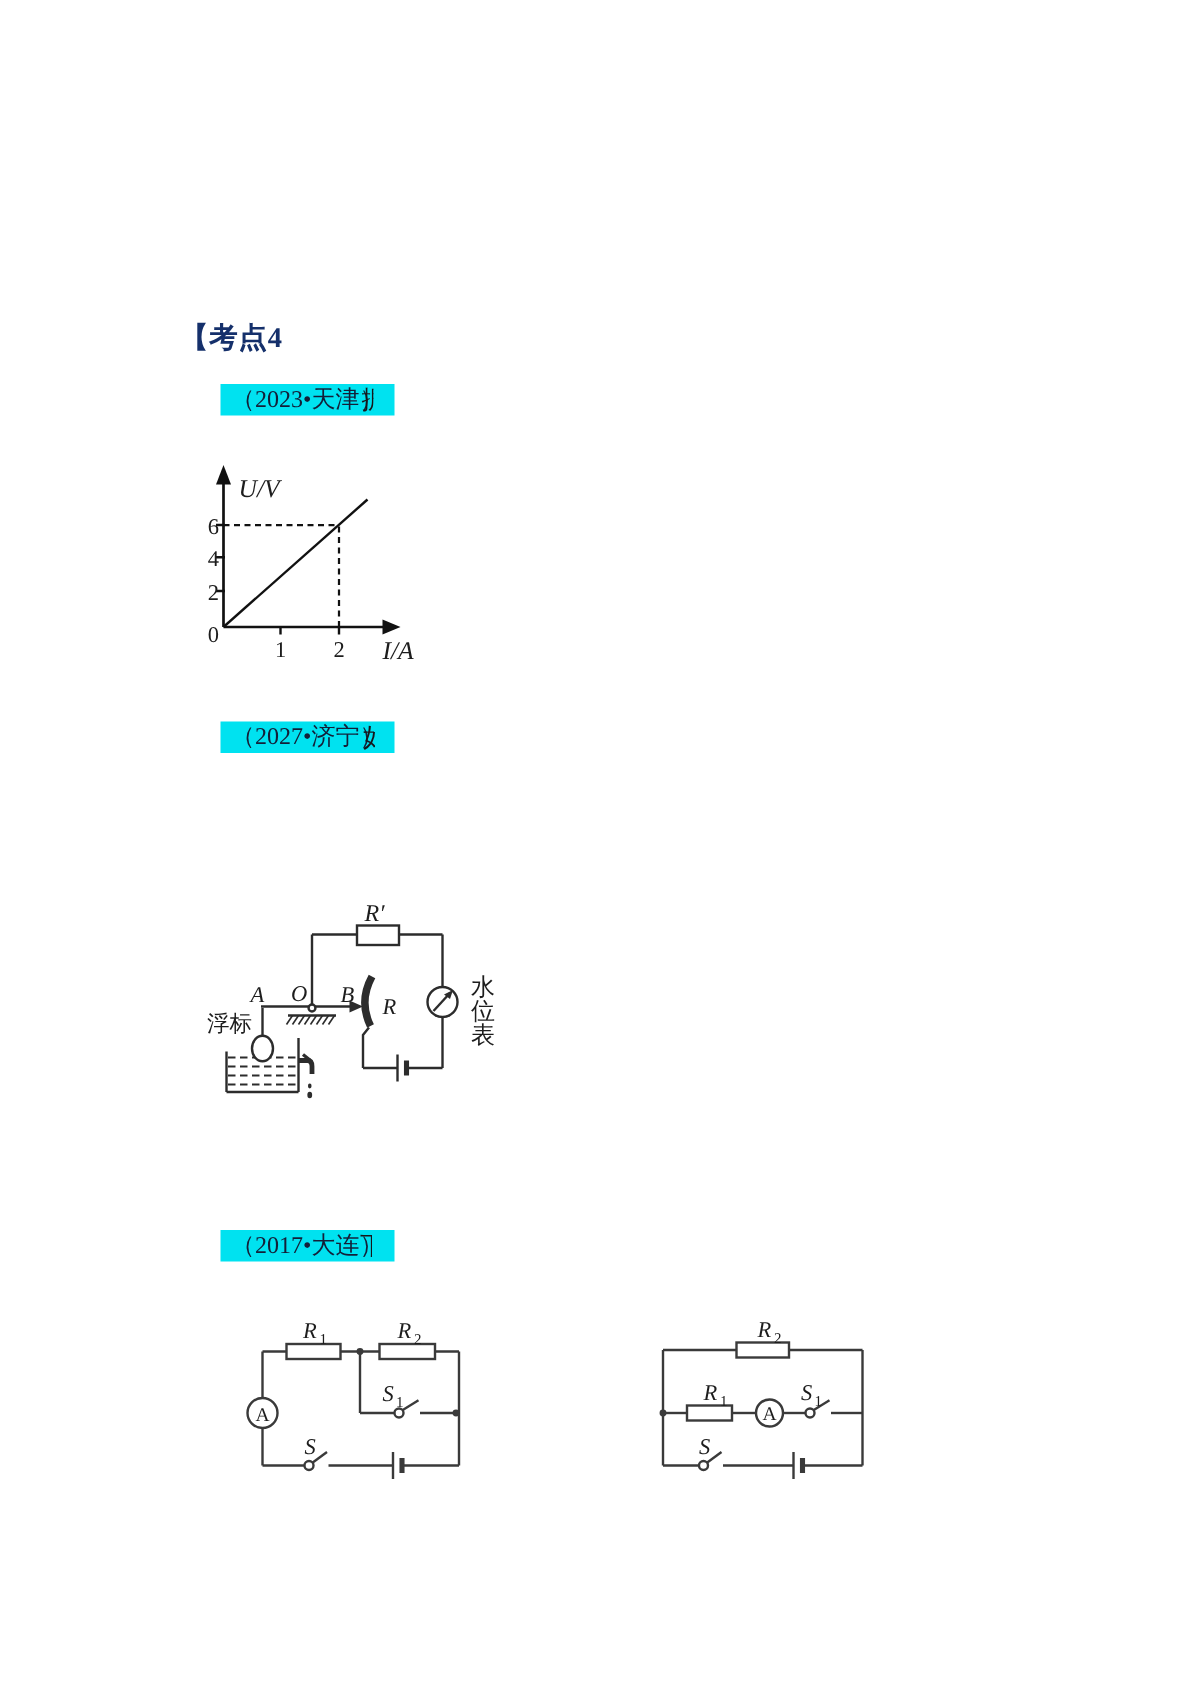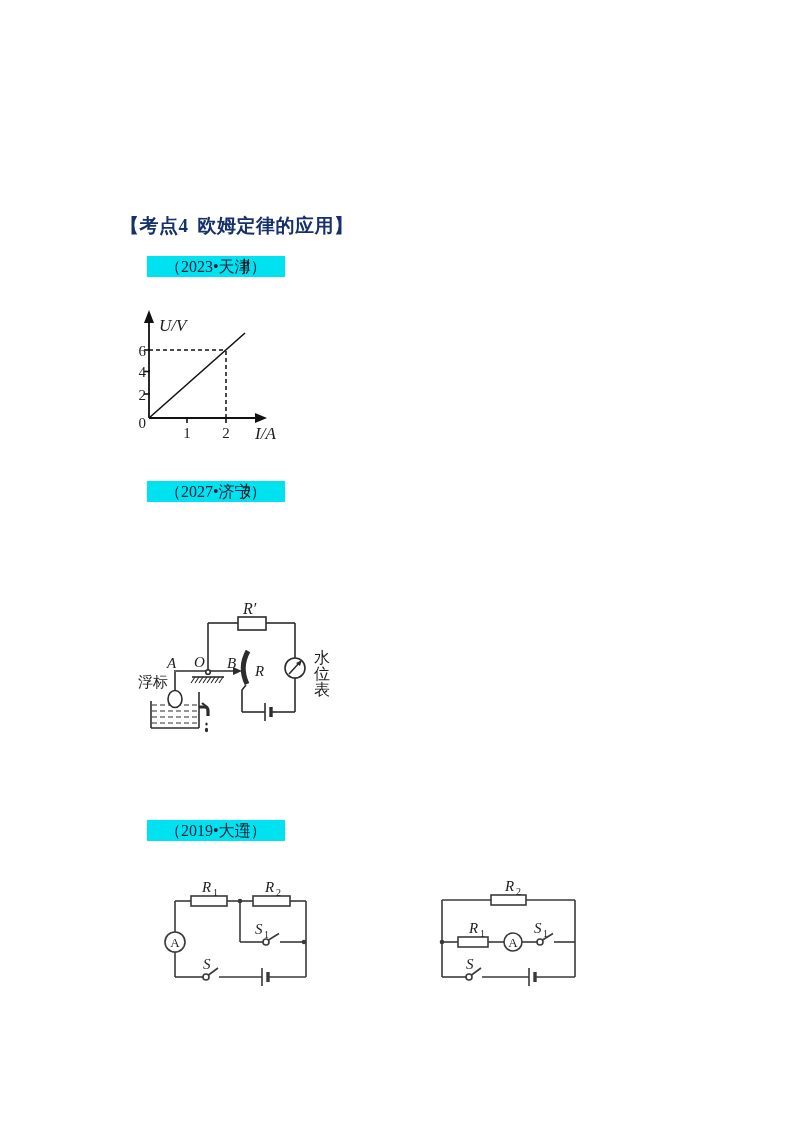--- a/index.html
+++ b/index.html
@@ -2,49 +2,48 @@
 <html><head>
 <meta charset="utf-8">
 <style>
   html,body{margin:0;padding:0;background:#fff;}
   .canvas{position:relative;width:800px;height:1132px;background:#ffffff;overflow:hidden;
           font-family:"Liberation Serif",serif;}
   .abs{position:absolute;}
   .title-row{left:120px;top:214px;display:flex;gap:9px;font-weight:bold;font-size:19px;
              color:#15306b;line-height:24px;letter-spacing:0.5px;}
   .tag{background:#00e2f0;color:#131f38;font-size:16px;line-height:21px;height:21px;
-       padding:0 18px;white-space:nowrap;}
+       padding:0 7px;white-space:nowrap;}
   .tag-tianjin{left:147px;top:256px;}
   .tag-jining{left:147px;top:481px;}
   .tag-dalian{left:147px;top:820px;}
   .frag{width:8px;height:20px;overflow:hidden;font-size:17px;color:#16161a;line-height:20px;}
   .frag-1{left:241px;top:257px;}
   .frag-2{left:242px;top:482px;}
   .frag-3{left:240px;top:821px;}
   svg{display:block;}
   svg text{font-family:"Liberation Serif",serif;fill:#1d1d1d;}
   .it{font-style:italic;}
 </style>
 </head>
 <body>
 
 <div class="canvas">
 
   <div class="abs title-row">
     <span>【考点4</span>
-    <span>欧姆定律的应用】</span>
   </div>
 
   <div class="abs tag tag-tianjin">（2023•天津）</div>
   <div class="abs frag frag-1">据</div>
 
   <div class="abs tag tag-jining">（2027•济宁）</div>
   <div class="abs frag frag-2">如</div>
 
-  <div class="abs tag tag-dalian">（2019•大连）</div>
+  <div class="abs tag tag-dalian">（2017•大连）</div>
   <div class="abs frag frag-3">下</div>
 
   <svg class="abs" style="left:133px;top:305px;" width="172" height="148" viewBox="0 0 172 148">
 
     <line x1="16" y1="14" x2="16" y2="113" stroke="#111" stroke-width="1.8"></line>
     <line x1="16" y1="113" x2="126" y2="113" stroke="#111" stroke-width="1.8"></line>
     <polygon points="16,5 11,18 21,18" fill="#111"></polygon>
     <polygon points="134,113 122,108 122,118" fill="#111"></polygon>
 
     <line x1="11" y1="45" x2="17" y2="45" stroke="#111" stroke-width="1.6"></line>

